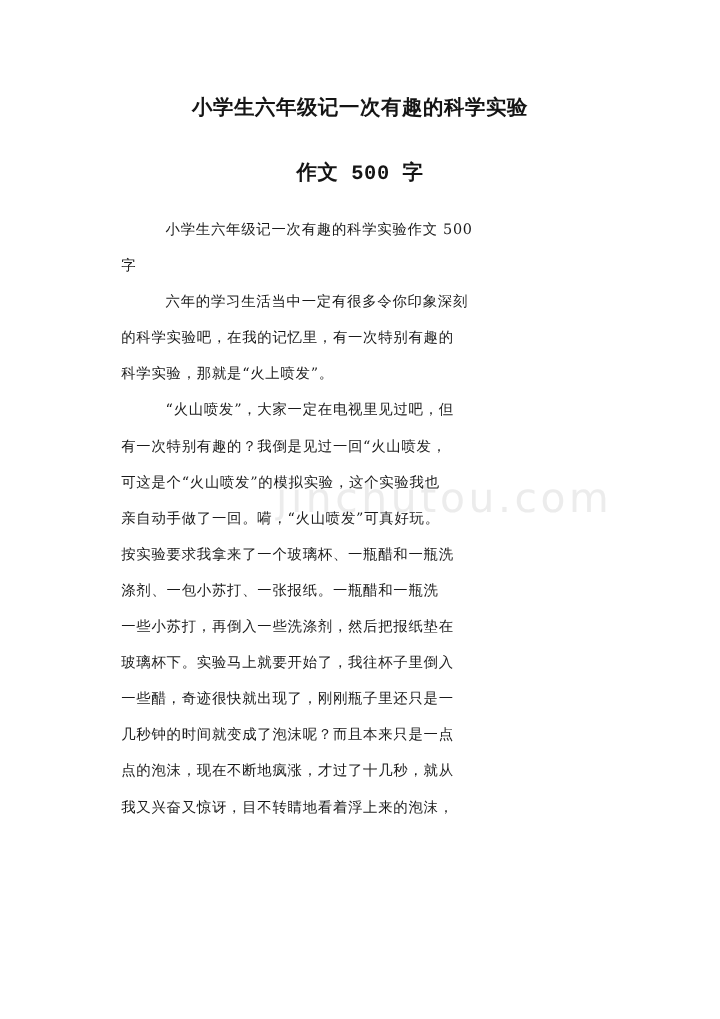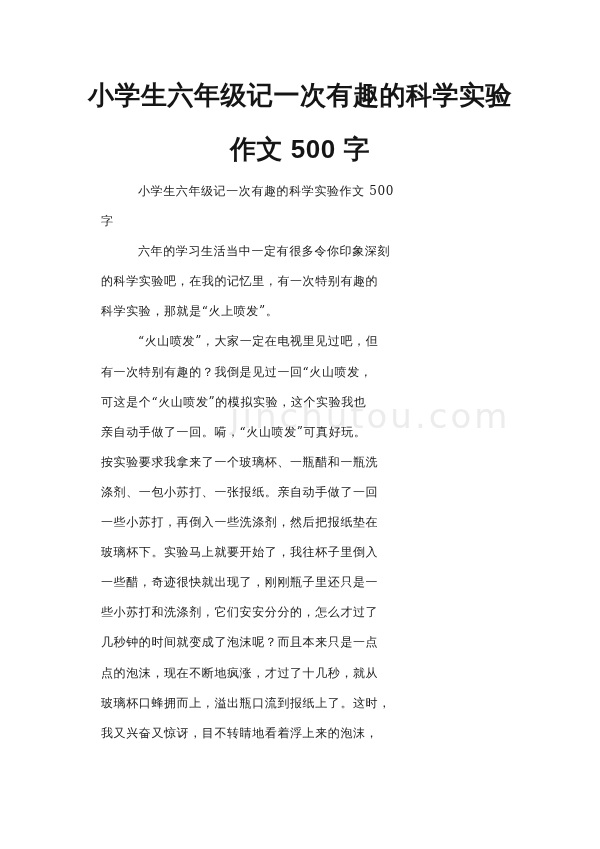--- a/index.html
+++ b/index.html
@@ -18,23 +18,23 @@
       position: absolute;
       left: 0; top: 0;
       width: 600px; height: 849px;
       background: #ffffff;
     }
     .title {
       position: absolute;
       left: 60px;
       width: 480px;
       text-align: center;
-      font-family: Liberation Sans, sans-serif;
+      font-family: Liberation Mono, monospace;
       font-weight: bold;
-      font-size: 26px;
+      font-size: 17px;
       color: #151515;
       letter-spacing: 0.5px;
     }
     .title.line1 { top: 78px; }
     .title.line2 { top: 112px; margin-top: 20px; }
     .body-text {
       position: absolute;
       left: 101px;
       width: 420px;
       top: 176px;
@@ -74,23 +74,21 @@
     <span class="line indent">小学生六年级记一次有趣的科学实验作文 500</span>
     <span class="line">字</span>
     <span class="line indent">六年的学习生活当中一定有很多令你印象深刻</span>
     <span class="line">的科学实验吧，在我的记忆里，有一次特别有趣的</span>
     <span class="line">科学实验，那就是“火上喷发”。</span>
     <span class="line indent">“火山喷发”，大家一定在电视里见过吧，但</span>
     <span class="line">有一次特别有趣的？我倒是见过一回“火山喷发，</span>
     <span class="line">可这是个“火山喷发”的模拟实验，这个实验我也</span>
     <span class="line">亲自动手做了一回。嗬，“火山喷发”可真好玩。</span>
     <span class="line">按实验要求我拿来了一个玻璃杯、一瓶醋和一瓶洗</span>
-    <span class="line">涤剂、一包小苏打、一张报纸。亲自动手做了一回</span>
+    <span class="line">涤剂、一包小苏打、一张报纸。一瓶醋和一瓶洗</span>
     <span class="line">一些小苏打，再倒入一些洗涤剂，然后把报纸垫在</span>
     <span class="line">玻璃杯下。实验马上就要开始了，我往杯子里倒入</span>
     <span class="line">一些醋，奇迹很快就出现了，刚刚瓶子里还只是一</span>
-    <span class="line">些小苏打和洗涤剂，它们安安分分的，怎么才过了</span>
     <span class="line">几秒钟的时间就变成了泡沫呢？而且本来只是一点</span>
     <span class="line">点的泡沫，现在不断地疯涨，才过了十几秒，就从</span>
-    <span class="line">玻璃杯口蜂拥而上，溢出瓶口流到报纸上了。这时，</span>
     <span class="line">我又兴奋又惊讶，目不转睛地看着浮上来的泡沫，</span>
   </div>
 </div>
 
 </body></html>

